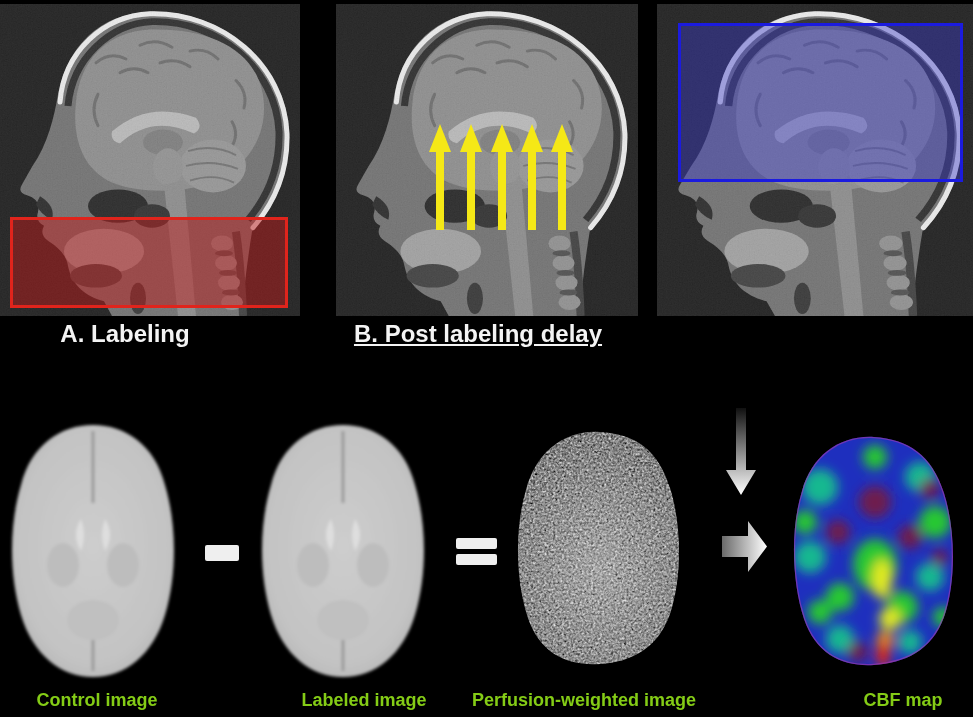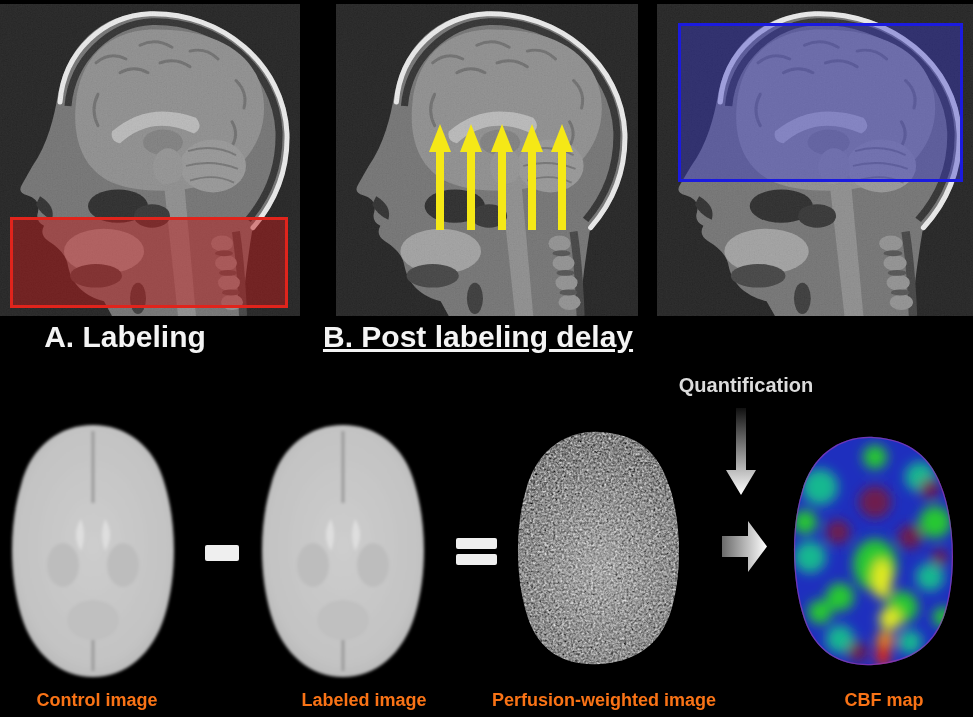--- a/index.html
+++ b/index.html
@@ -16,30 +16,30 @@
   .redbox{
     position:absolute;left:10px;top:213px;width:272px;height:85px;
     border:3px solid #e0241c;background:rgba(193,27,27,0.48);
   }
   .bluebox{
     position:absolute;left:21px;top:19px;width:279px;height:153px;
     border:3px solid #1b1bdf;background:rgba(60,60,205,0.42);
   }
   .toplabel{
     position:absolute;top:320px;transform:translateX(-50%);
-    color:#f4f4f4;font-size:30px;font-weight:bold;white-space:nowrap;
+    color:#f4f4f4;font-size:24px;font-weight:bold;white-space:nowrap;
   }
   #lblA{left:125px;} #lblB{left:478px;text-decoration:underline;} #lblC{left:810px;}
   .bottom{position:absolute;left:0;top:360px;width:973px;height:357px;background:#000;}
   .abs{position:absolute;}
   .caption{
     position:absolute;top:330px;transform:translateX(-50%);
-    color:#f97316;font-size:18px;font-weight:bold;white-space:nowrap;
-  }
-  #capControl{left:97px;} #capLabeled{left:346px;padding-left:36px;} #capPerf{left:604px;text-align:center;} #capCbf{left:884px;}
+    color:#84cc16;font-size:18px;font-weight:bold;white-space:nowrap;
+  }
+  #capControl{left:97px;} #capLabeled{left:346px;padding-left:36px;} #capPerf{left:584px;text-align:center;} #capCbf{left:903px;}
   .quant{
     position:absolute;left:746px;top:14px;transform:translateX(-50%);
     color:#dcdcdc;font-size:20px;font-weight:bold;white-space:nowrap;
   }
   .opbar{position:absolute;background:#efefef;border-radius:2px;}
   #minusBar{left:205px;top:185px;width:34px;height:16px;}
   #equalsTop{left:456px;top:178px;width:41px;height:11px;}
   #equalsBot{left:456px;top:194px;width:41px;height:11px;}
 </style>
 </head>
@@ -239,21 +239,20 @@
         <use href="#symAxial" width="184" height="272"></use>
       </svg>
 
     <div class="opbar" id="equalsTop"></div>
     <div class="opbar" id="equalsBot"></div>
 
     <svg class="abs" style="left:498px;top:58px" width="204" height="252">
         <use href="#symPerf" width="204" height="252"></use>
       </svg>
 
-    <div class="quant">Quantification</div>
 
     <svg class="abs" style="left:726px;top:48px" width="30" height="87" viewBox="0 0 30 87">
       <path d="M10 0 L20 0 L20 62 L30 62 L15 87 L0 62 L10 62 Z" fill="url(#gradDown)"></path>
     </svg>
 
     <svg class="abs" style="left:722px;top:161px" width="45" height="51" viewBox="0 0 45 51">
       <path d="M0 15 L26 15 L26 0 L45 25.5 L26 51 L26 36 L0 36 Z" fill="url(#gradRight)"></path>
     </svg>
 
     <svg class="abs" style="left:780px;top:67px" width="187" height="245">

